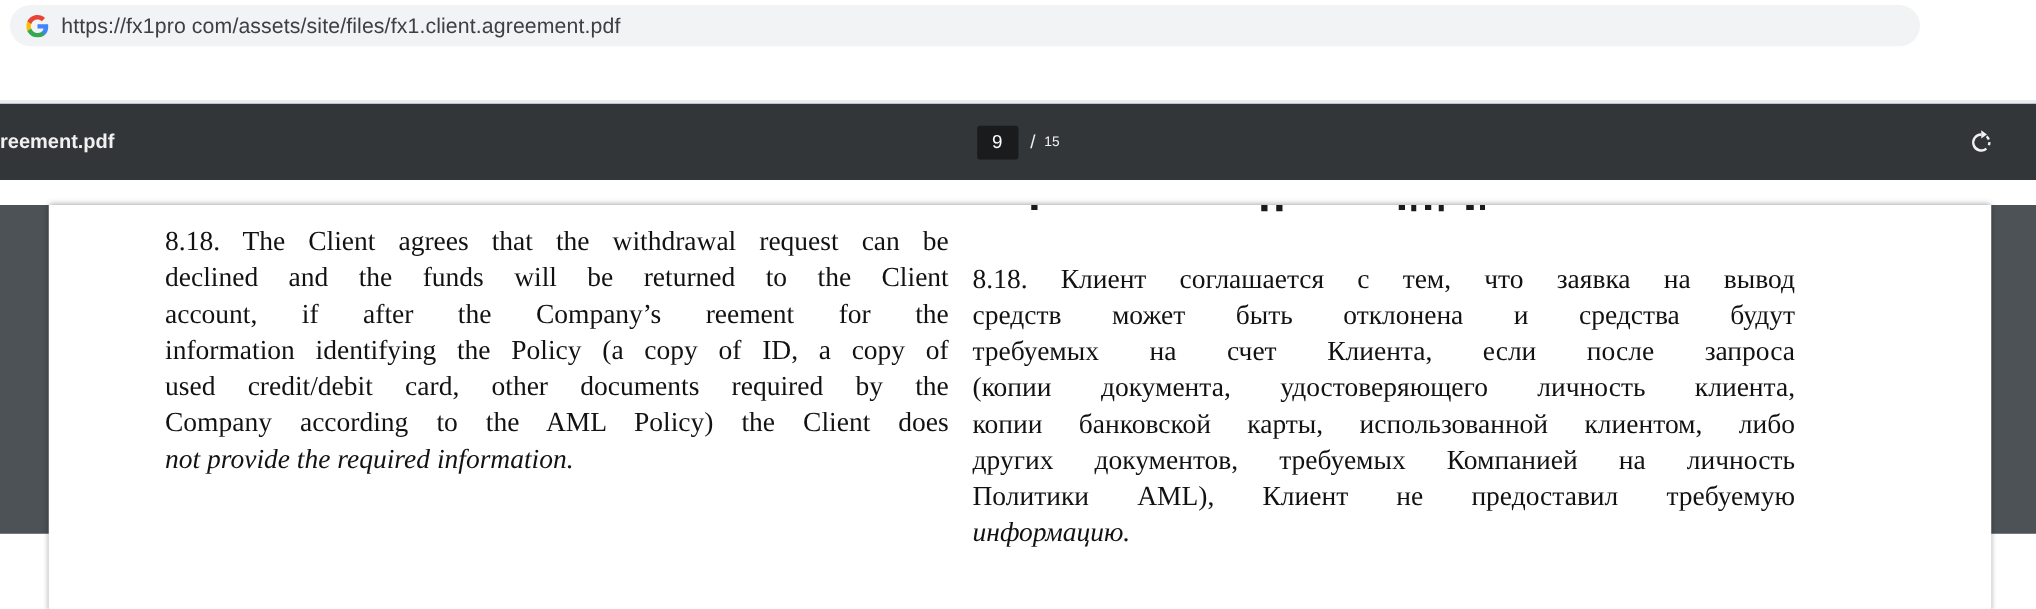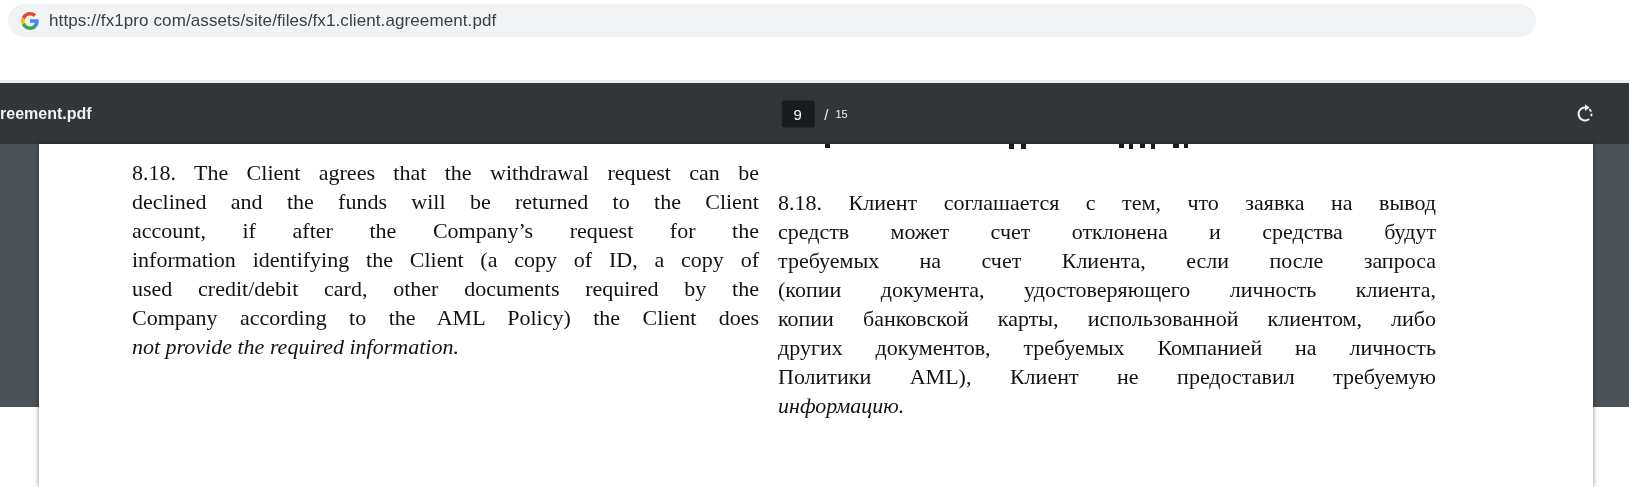--- a/index.html
+++ b/index.html
@@ -24,21 +24,21 @@
   .page-input { width: 33px; height: 27px; background: #191b1c; border: none; border-radius: 2px;
                 color: #ffffff; font-size: 15px; font-weight: 500; text-align: center;
                 font-family: "Liberation Sans", sans-serif; }
   .page-sep { color: #f1f1f1; font-size: 15px; margin-left: 10px; }
   .page-total { color: #f1f1f1; font-size: 11px; margin-left: 7px; }
   .rotate-btn { position: absolute; right: 30px; top: 50%; transform: translateY(-50%);
                 width: 28px; height: 28px; background: transparent; border: none;
                 display: flex; align-items: center; justify-content: center; cursor: pointer; }
 
   
-  .viewer { position: relative; width: 1629px; height: 263px; background: #4d5256; }
+  .viewer { position: relative; width: 1629px; height: 263px; background: #4d5256; margin-top: 20px; }
   .pdf-page { position: absolute; left: 39px; top: 0; width: 1554px; height: 343px;
               background: #ffffff; box-shadow: 0 0 5px rgba(0,0,0,0.45); }
 
   
   .remnant { position: absolute; top: 0; background: #1a1a1a; }
 
   .doc-col { position: absolute; font-family: "Liberation Serif", serif; font-size: 22px;
              line-height: 29px; color: #121212; }
   .col-en { left: 93px; top: 14px; width: 627px; }
   .col-ru { left: 739px; top: 44px; width: 658px; }
@@ -87,30 +87,30 @@
     <span class="remnant" style="left:1080px; width:5px; height:4px;"></span>
     <span class="remnant" style="left:1090px; width:4px; height:5px;"></span>
     <span class="remnant" style="left:1101px; width:5px; height:4px;"></span>
     <span class="remnant" style="left:1112px; width:4px; height:5px;"></span>
     <span class="remnant" style="left:1134px; width:6px; height:4px;"></span>
     <span class="remnant" style="left:1145px; width:4px; height:4px;"></span>
 
     <div class="doc-col col-en">
       <div class="jline">8.18. The Client agrees that the withdrawal request can be</div>
       <div class="jline">declined and the funds will be returned to the Client</div>
-      <div class="jline">account, if after the Company’s request for the</div>
-      <div class="jline">information identifying the Client (a copy of ID, a copy of</div>
+      <div class="jline">account, if after the Company’s reement for the</div>
+      <div class="jline">information identifying the Policy (a copy of ID, a copy of</div>
       <div class="jline">used credit/debit card, other documents required by the</div>
       <div class="jline">Company according to the AML Policy) the Client does</div>
       <div class="jline last">not provide the required information.</div>
     </div>
 
     <div class="doc-col col-ru">
       <div class="jline">8.18. Клиент соглашается с тем, что заявка на вывод</div>
-      <div class="jline">средств может счет отклонена и средства будут</div>
+      <div class="jline">средств может быть отклонена и средства будут</div>
       <div class="jline">требуемых на счет Клиента, если после запроса</div>
       <div class="jline">(копии документа, удостоверяющего личность клиента,</div>
       <div class="jline">копии банковской карты, использованной клиентом, либо</div>
       <div class="jline">других документов, требуемых Компанией на личность</div>
       <div class="jline">Политики AML), Клиент не предоставил требуемую</div>
       <div class="jline last">информацию.</div>
     </div>
 
   </div>
 </div>

